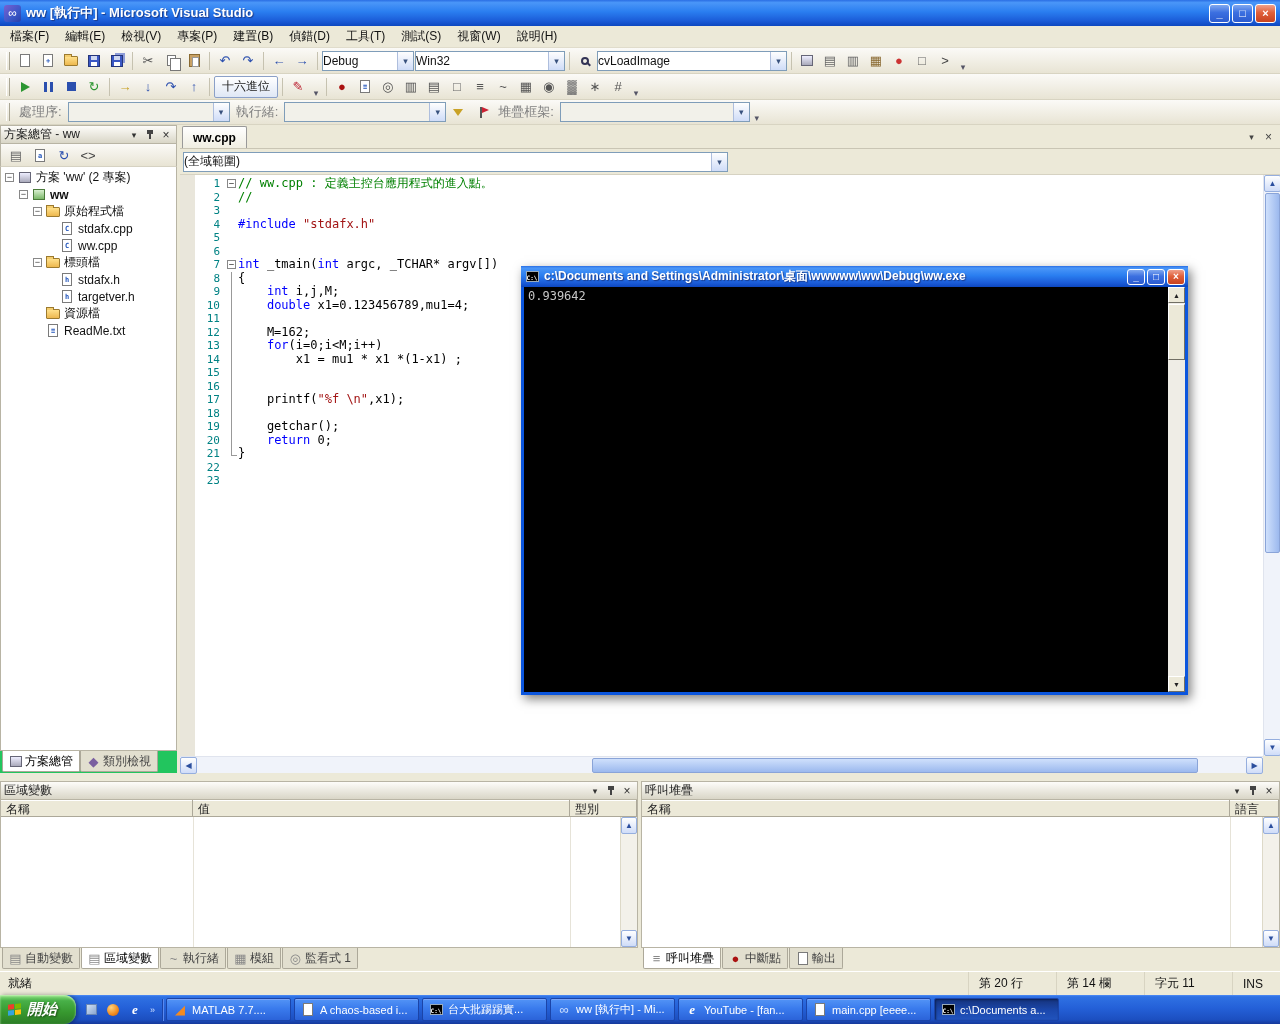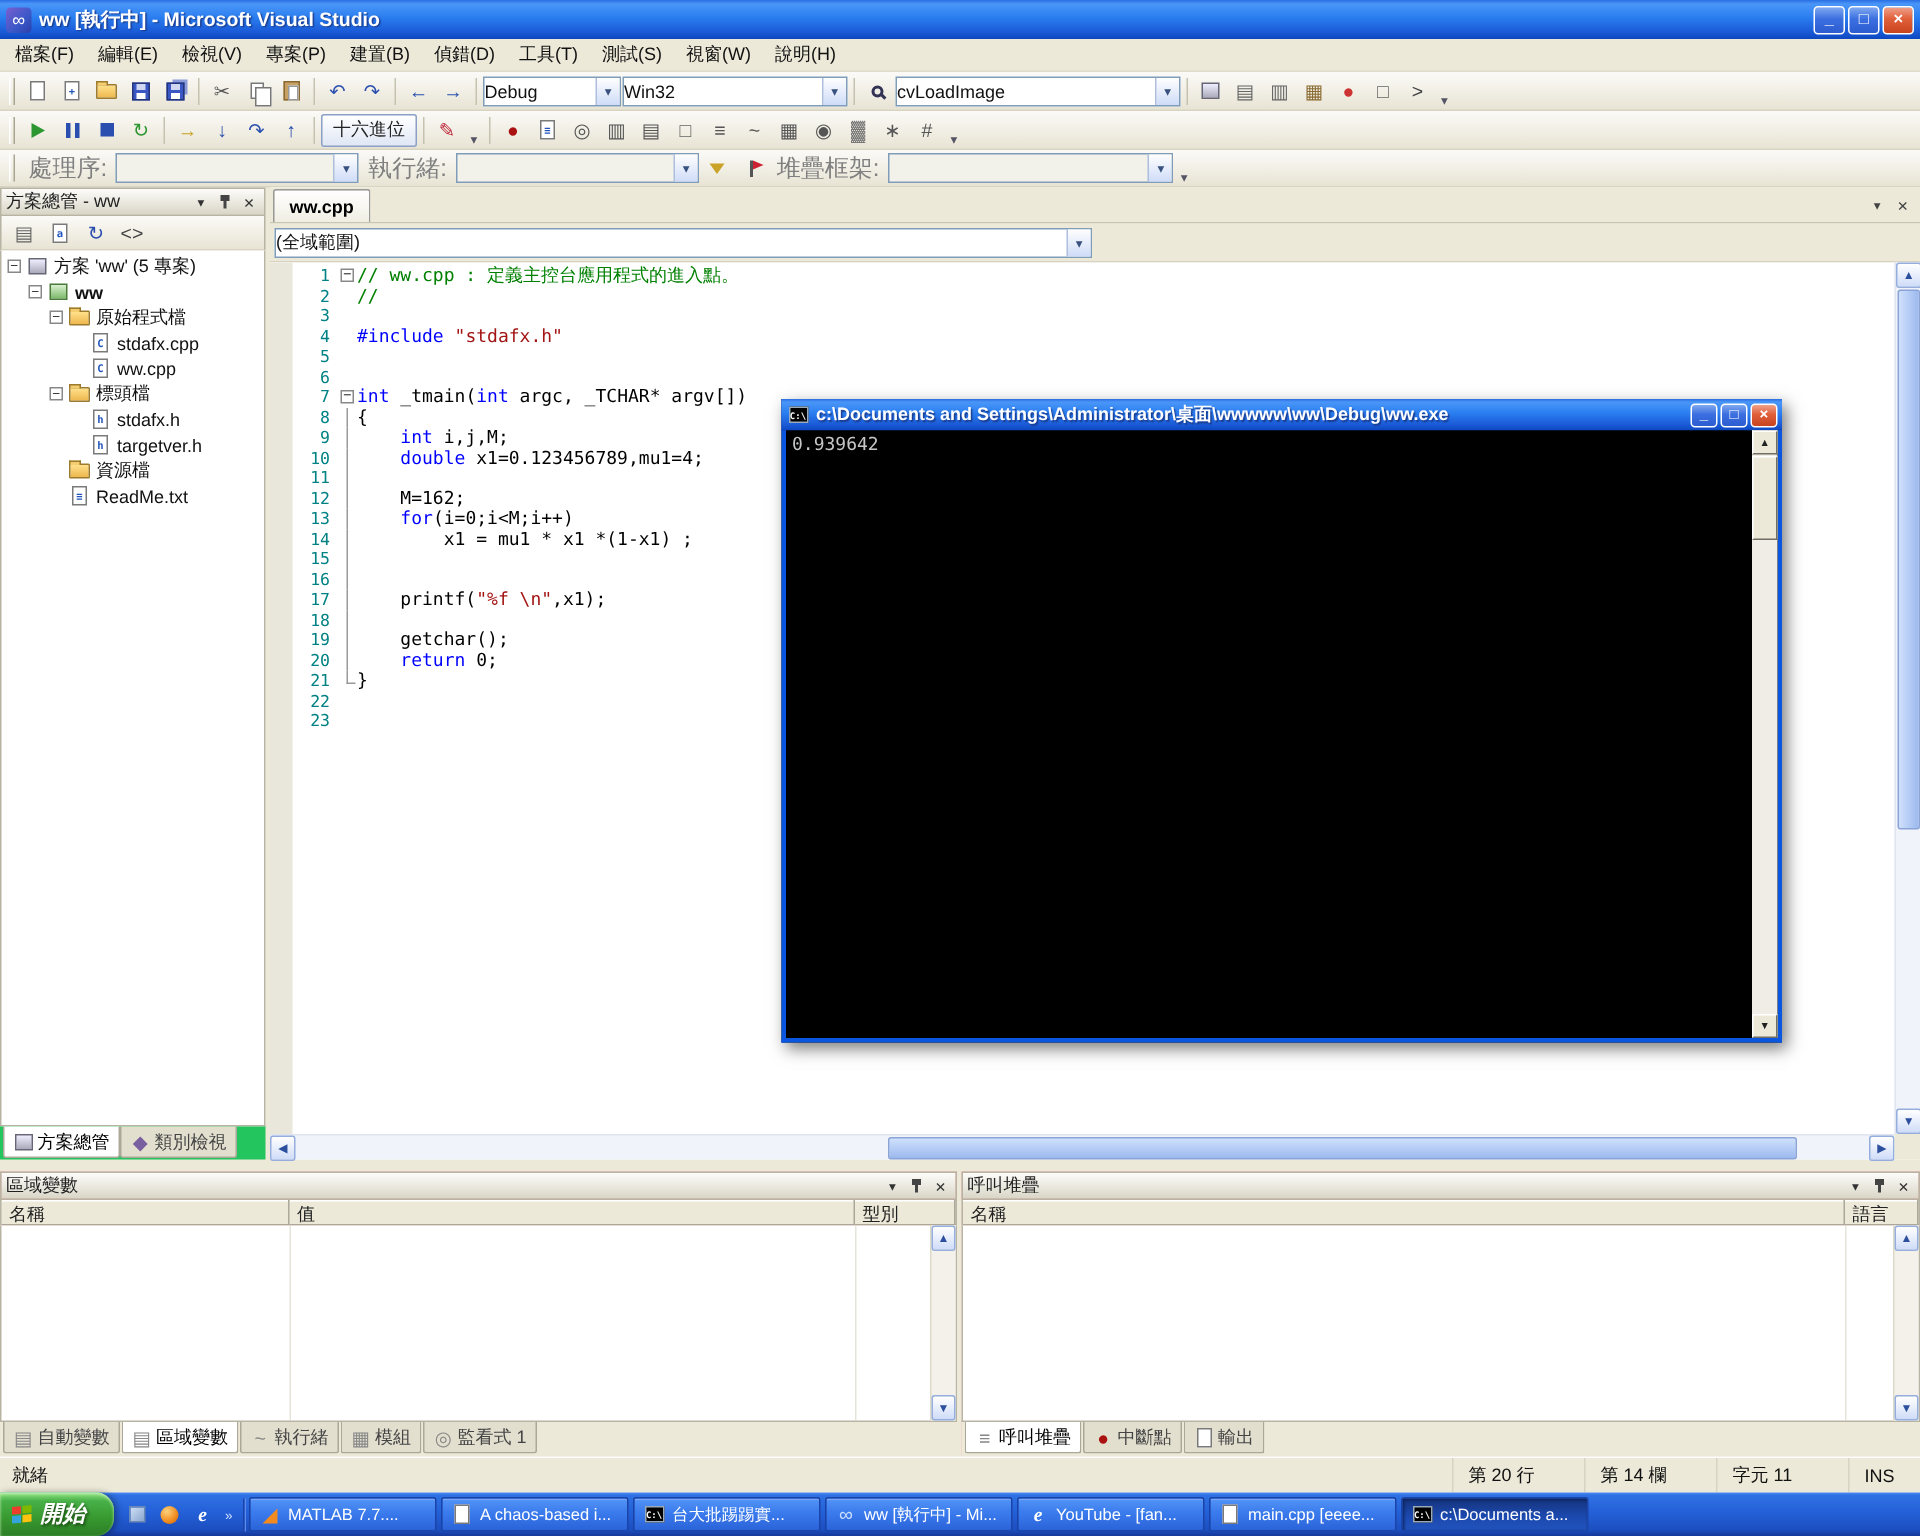--- a/index.html
+++ b/index.html
@@ -33,21 +33,21 @@
   #tb3{top:100px;height:25px}
   .grip{width:4px;height:18px;margin:0 3px;border-left:1px solid #fff;border-right:1px solid #a9a593;flex:none}
   .sep{width:1px;height:18px;background:#c6c2b0;margin:0 3px;flex:none}
   .icons{display:flex;align-items:center;gap:1px}
   .tbtn{min-width:22px;height:22px;display:flex;align-items:center;justify-content:center;border:1px solid transparent;border-radius:2px}
   .tbtn.txtbtn{padding:0 7px;font-size:12px;border:1px solid #8ba0c8;background:linear-gradient(#ffffff,#dfe7f5);color:#222}
   .tbico{display:inline-flex;align-items:center;justify-content:center;width:16px;height:16px}
   .tbico.gly{font-size:13px;line-height:1}
   .ovf{width:12px;height:22px;display:flex;align-items:flex-end;justify-content:center;color:#556;flex:none}
   .ovf::after{content:"\25BE";font-size:9px}
-  .tb-label{font-size:16px;color:#808080;margin:12px 5px;flex:none}
+  .tb-label{font-size:13px;color:#808080;margin:12px 5px;flex:none}
 
   
   .combo{height:20px;background:#fff;border:1px solid #7f9db9;display:flex;align-items:center;padding-left:0;flex:none}
   .combo .cv{font-size:12px;color:#111;white-space:nowrap;overflow:hidden;flex:1}
   .combo .dd{width:16px;height:18px;margin-left:auto;flex:none;display:flex;align-items:center;justify-content:center;
     background:linear-gradient(#fefefe,#cfdcf8);border-left:1px solid #aebedd;color:#38517e}
   .combo .dd::after{content:"\25BE";font-size:9px}
   .combo.disabled{background:#f2f1ea}
   .combo.disabled .cv{color:#9a9a9a}
   .w92{width:92px}.w150{width:150px}.w190{width:190px}.w160{width:162px}
@@ -492,21 +492,21 @@
         <div class="tbtn">
           <span class="tbico gly" style="color: rgb(68, 68, 68);">&lt;&gt;</span>
         </div>
       </div>
     <div class="tree">
         <div class="tree-row" style="padding-left: 4px;">
           <div class="expander">−</div>
           <span class="tbico">
             <span class="art art-sln"></span>
           </span>
-          <div class="tree-label">方案 'ww' (5 專案)</div>
+          <div class="tree-label">方案 'ww' (2 專案)</div>
         </div>
         <div class="tree-row" style="padding-left: 18px;">
           <div class="expander">−</div>
           <span class="tbico">
             <span class="art art-prj"></span>
           </span>
           <div class="tree-label" style="font-weight: bold;">ww</div>
         </div>
         <div class="tree-row" style="padding-left: 32px;">
           <div class="expander">−</div>

